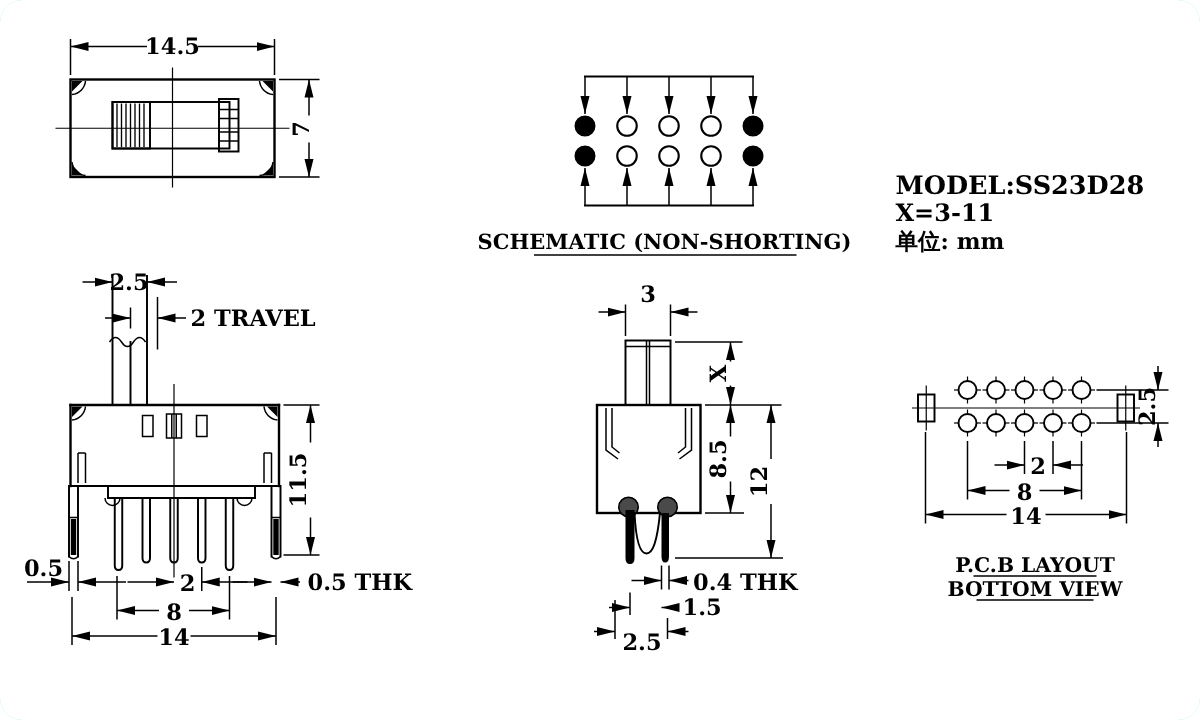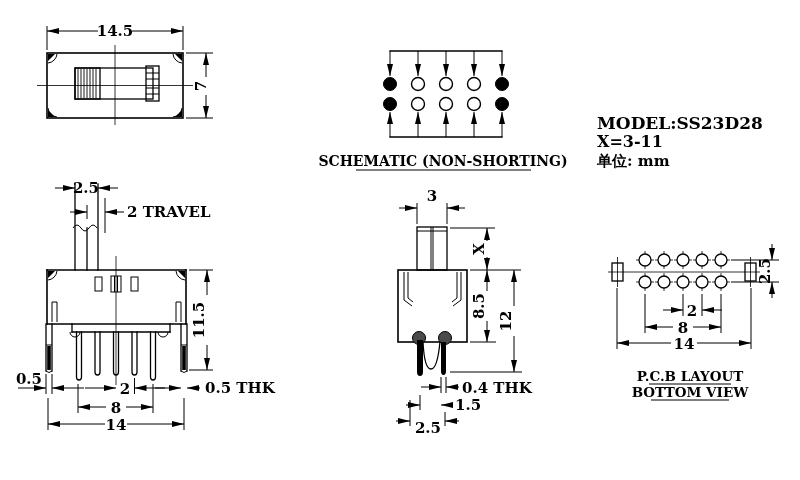--- a/index.html
+++ b/index.html
@@ -1,16 +1,16 @@
 <!DOCTYPE html>
 <html><head>
 <meta charset="utf-8">
 <style>
   html,body{margin:0;padding:0;background:#fff;}
-  .canvas{position:relative;width:800px;height:480px;background:#86efac;overflow:hidden;}
+  .canvas{position:relative;width:800px;height:480px;background:#86efac;overflow:hidden;border-radius:15px;}
   svg{position:absolute;left:0;top:0;}
   .ol{stroke:#000;stroke-width:1.6;fill:none;stroke-linecap:square;}
   .ol2{stroke:#000;stroke-width:1.3;fill:none;stroke-linecap:square;}
   .dl{stroke:#000;stroke-width:1;fill:none;}
   .cl{stroke:#000;stroke-width:0.8;fill:none;}
   .hatch{stroke:#000;stroke-width:0.9;fill:none;}
   .blk{fill:#000;stroke:none;}
   .dim{font-family:"DejaVu Serif","Liberation Serif",serif;font-weight:bold;font-size:15px;fill:#000;}
   .cap{font-family:"DejaVu Serif","Liberation Serif",serif;font-weight:bold;font-size:14px;fill:#000;}
   .capS{font-family:"DejaVu Serif","Liberation Serif",serif;font-weight:bold;font-size:13.5px;fill:#000;}

